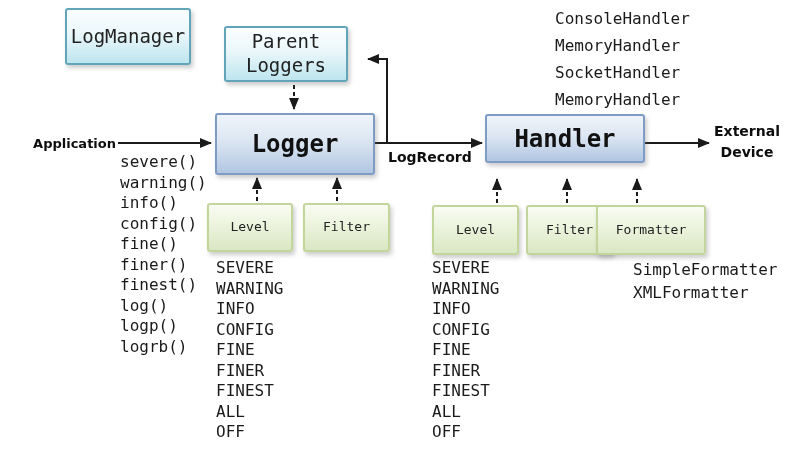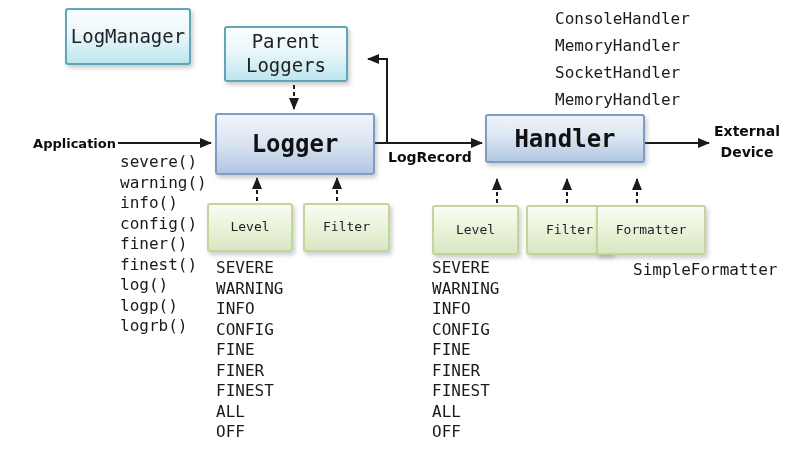--- a/index.html
+++ b/index.html
@@ -104,23 +104,23 @@
 
   <div class="blabel app" style="left:12px;top:136px">Application</div>
 
   <div class="blabel big" style="left:388px;top:149px">LogRecord</div>
 
   <div class="blabel big ext" style="left:702px;top:121px">
     <span>External</span><br>
     <span>Device</span>
   </div>
 
-  <div class="mono-list" style="left:120px;top:152px"><div>severe()</div><div>warning()</div><div>info()</div><div>config()</div><div>finer()</div><div>finest()</div><div>log()</div><div>logp()</div><div>logrb()</div></div>
+  <div class="mono-list" style="left:120px;top:152px"><div>severe()</div><div>warning()</div><div>info()</div><div>config()</div><div>fine()</div><div>finer()</div><div>finest()</div><div>log()</div><div>logp()</div><div>logrb()</div></div>
 
   <div class="mono-list" style="left:216px;top:258px"><div>SEVERE</div><div>WARNING</div><div>INFO</div><div>CONFIG</div><div>FINE</div><div>FINER</div><div>FINEST</div><div>ALL</div><div>OFF</div></div>
 
   <div class="mono-list" style="left:432px;top:258px"><div>SEVERE</div><div>WARNING</div><div>INFO</div><div>CONFIG</div><div>FINE</div><div>FINER</div><div>FINEST</div><div>ALL</div><div>OFF</div></div>
 
   <div class="mono-list handlers" style="left:555px;top:5px"><div>ConsoleHandler</div><div>MemoryHandler</div><div>SocketHandler</div><div>MemoryHandler</div></div>
 
-  <div class="mono-list formatters" style="left:633px;top:258px"><div>SimpleFormatter</div></div>
+  <div class="mono-list formatters" style="left:633px;top:258px"><div>SimpleFormatter</div><div>XMLFormatter</div></div>
 
 </div>
 
 </body></html>

